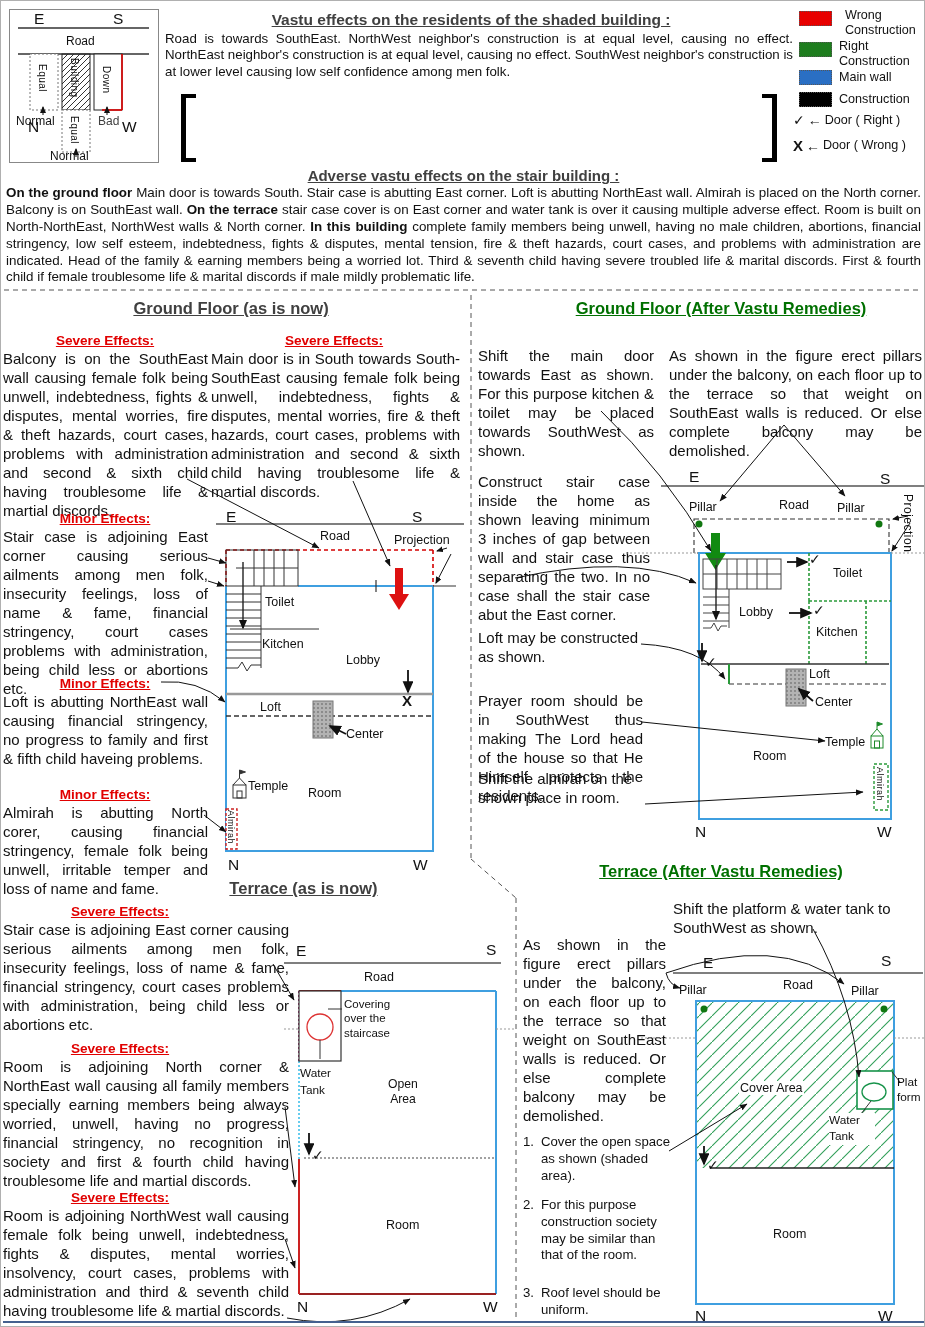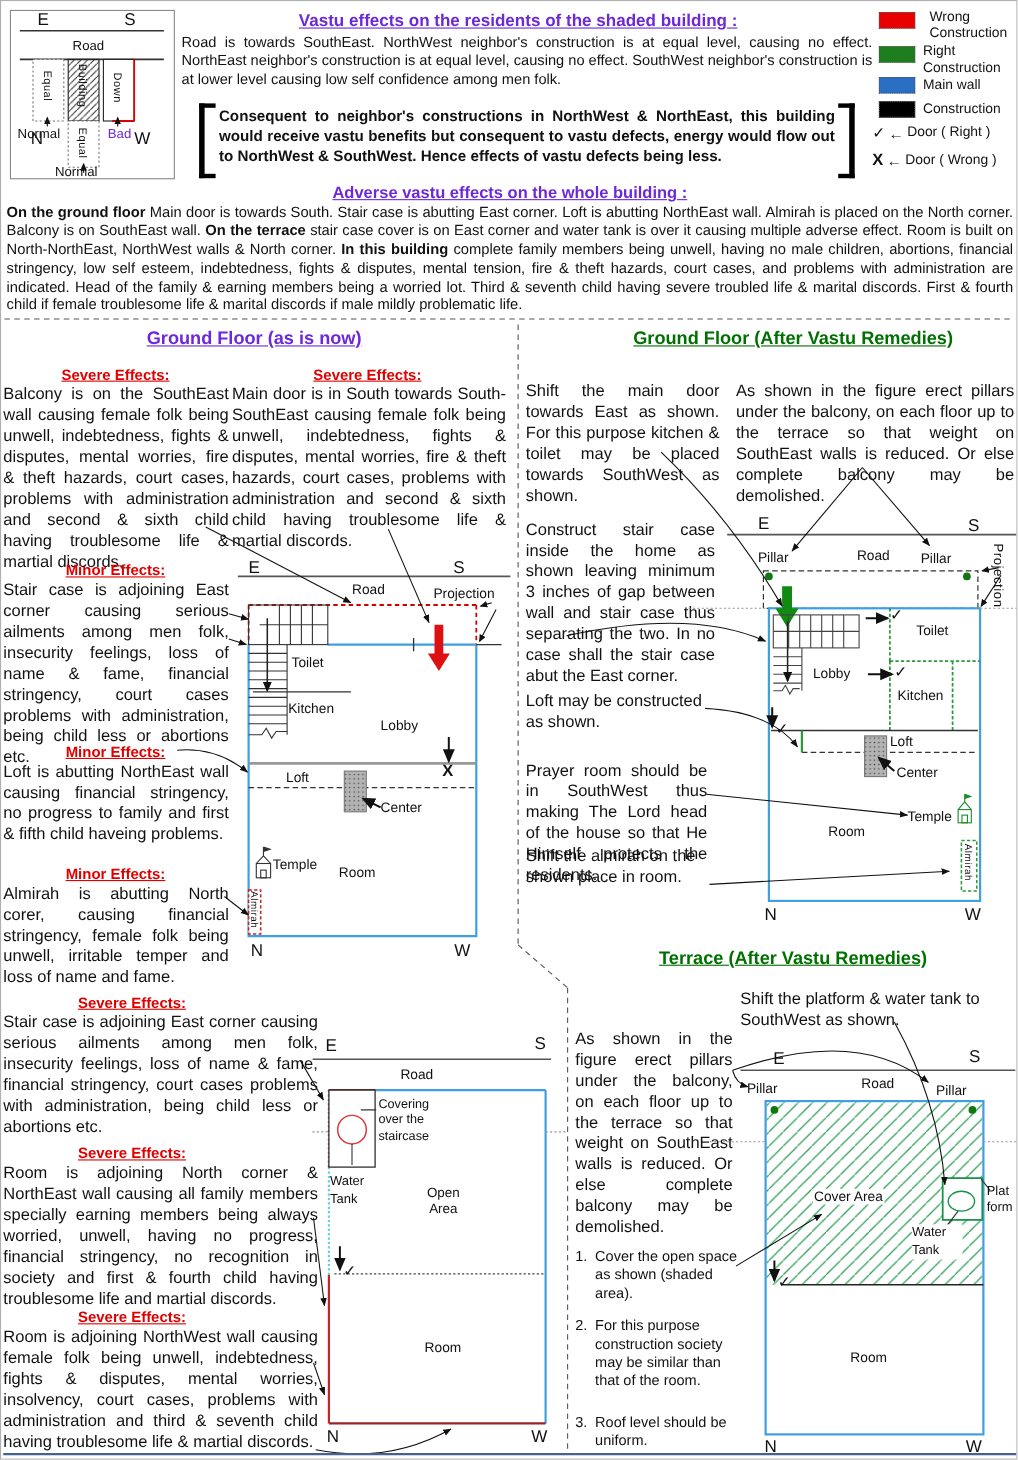--- a/index.html
+++ b/index.html
@@ -2,21 +2,21 @@
 <html><head>
 <meta charset="utf-8">
 <style>
   html,body{margin:0;padding:0;background:#e9e9e9;}
   .page{position:relative;width:925px;height:1327px;background:#fff;
         font-family:"Liberation Sans","DejaVu Sans",sans-serif;color:#111;
         border:1px solid #b0b0b0;box-sizing:border-box;overflow:hidden;}
   .abs{position:absolute;}
   .jt{text-align:justify;}
   .ct{text-align:center;}
-  .red{color:#6d28d9;}
+  .red{color:#404040;}
   .green{color:#007000;}
   .bold{font-weight:bold;}
   .ul{text-decoration:underline;}
   .body-txt{font-size:13.3px;line-height:1.24;}
   .col-txt{font-size:15px;line-height:1.27;}
   .eff-head{font-size:13.6px;font-weight:bold;color:#e10000;text-decoration:underline;text-align:center;}
   .sec-title{font-size:16.5px;font-weight:bold;text-decoration:underline;text-align:center;}
   .dlabel{font-size:12.5px;white-space:nowrap;}
   .wrap{white-space:normal;}
   .compass{font-size:15.5px;font-weight:normal;}
@@ -138,24 +138,23 @@
       <span style="font-size:14px;">←</span>
       <span class="leg-label">Door ( Wrong )</span>
     </div>
   </div>
 
   <div class="abs red bold ul ct" style="left:150px;top:10px;width:640px;font-size:15.5px;">Vastu effects on the residents of the shaded building :</div>
   <div class="abs jt body-txt" style="left:164px;top:30px;width:628px;">Road is towards SouthEast. NorthWest neighbor's construction is at equal level, causing no effect. NorthEast neighbor's construction is at equal level, causing no effect. SouthWest neighbor's construction is at lower level causing low self confidence among men folk.</div>
   <div class="abs" style="left:180px;top:93px;width:596px;height:68px;">
     <span class="abs" style="left:0;top:0;bottom:0;width:10px;border-left:5px solid #000;border-top:4px solid #000;border-bottom:4px solid #000;"></span>
     <span class="abs" style="right:0;top:0;bottom:0;width:10px;border-right:5px solid #000;border-top:4px solid #000;border-bottom:4px solid #000;"></span>
-    <div class="abs bold jt" style="left:18px;top:3px;width:560px;font-size:13.8px;line-height:1.32;">Consequent to neighbor's constructions in NorthWest &amp; NorthEast, this building would receive vastu benefits but consequent to vastu defects, energy would flow out to NorthWest &amp; SouthWest. Hence effects of vastu defects being less.</div>
-  </div>
-
-  <div class="abs red bold ul ct" style="left:0;top:166px;width:925px;font-size:15px;">Adverse vastu effects on the whole building :</div>
+  </div>
+
+  <div class="abs red bold ul ct" style="left:0;top:166px;width:925px;font-size:15px;">Adverse vastu effects on the stair building :</div>
   <div class="abs jt" style="left:5px;top:184px;width:915px;font-size:13.4px;line-height:1.26;">
     <b>On the ground floor</b><span> Main door is towards South. Stair case is abutting East corner. Loft is abutting NorthEast wall. Almirah is placed on the North corner. Balcony is on SouthEast wall. </span><b>On the terrace</b><span> stair case cover is on East corner and water tank is over it causing multiple adverse effect. Room is built on North-NorthEast, NorthWest walls &amp; North corner. </span><b>In this building</b><span> complete family members being unwell, having no male children, abortions, financial stringency, low self esteem, indebtedness, fights &amp; disputes, mental tension, fire &amp; theft hazards, court cases, and problems with administration are indicated. Head of the family &amp; earning members being a worried lot. Third &amp; seventh child having severe troubled life &amp; marital discords. First &amp; fourth child if female troublesome life &amp; marital discords if male mildly problematic life.</span>
   </div>
 
   <div class="abs red sec-title" style="left:80px;top:298px;width:300px;">Ground Floor (as is now)</div>
 
   <div class="abs eff-head" style="left:2px;top:332px;width:204px;">Severe Effects:</div>
   <div class="abs jt col-txt" style="left:2px;top:348px;width:205px;">Balcony is on the SouthEast wall causing female folk being unwell, indebtedness, fights &amp; disputes, mental worries, fire &amp; theft hazards, court cases, problems with administration and second &amp; sixth child having troublesome life &amp; martial discords.</div>
 
   <div class="abs eff-head" style="left:210px;top:332px;width:246px;">Severe Effects:</div>
@@ -335,20 +334,21 @@
     <span class="chk" style="left:44px;top:193px;">✓</span>
     <span class="dlabel" style="left:148px;top:206px;">Loft</span>
     <span class="dlabel" style="left:154px;top:234px;">Center</span>
     <span class="dlabel" style="left:164px;top:274px;">Temple</span>
     <span class="dlabel" style="left:92px;top:288px;">Room</span>
     <span class="vtext" style="left:214px;top:306px;font-size:9px;">Almirah</span>
     <span class="compass" style="left:34px;top:362px;">N</span>
     <span class="compass" style="left:216px;top:362px;">W</span>
   </div>
 
+  <div class="abs red sec-title" style="left:155px;top:878px;width:295px;">Terrace (as is now)</div>
   <div class="abs eff-head" style="left:0;top:903px;width:238px;">Severe Effects:</div>
   <div class="abs jt col-txt" style="left:2px;top:919px;width:286px;">Stair case is adjoining East corner causing serious ailments among men folk, insecurity feelings, loss of name &amp; fame, financial stringency, court cases problems with administration, being child less or abortions etc.</div>
   <div class="abs eff-head" style="left:0;top:1040px;width:238px;">Severe Effects:</div>
   <div class="abs jt col-txt" style="left:2px;top:1056px;width:286px;">Room is adjoining North corner &amp; NorthEast wall causing all family members specially earning members being always worried, unwell, having no progress, financial stringency, no recognition in society and first &amp; fourth child having troublesome life and martial discords.</div>
   <div class="abs eff-head" style="left:0;top:1189px;width:238px;">Severe Effects:</div>
   <div class="abs jt col-txt" style="left:2px;top:1205px;width:286px;">Room is adjoining NorthWest wall causing female folk being unwell, indebtedness, fights &amp; disputes, mental worries, insolvency, court cases, problems with administration and third &amp; seventh child having troublesome life &amp; martial discords.</div>
 
   <div class="abs diag" style="left:283px;top:940px;width:220px;height:385px;">
     <svg width="220" height="385">
       <defs>

